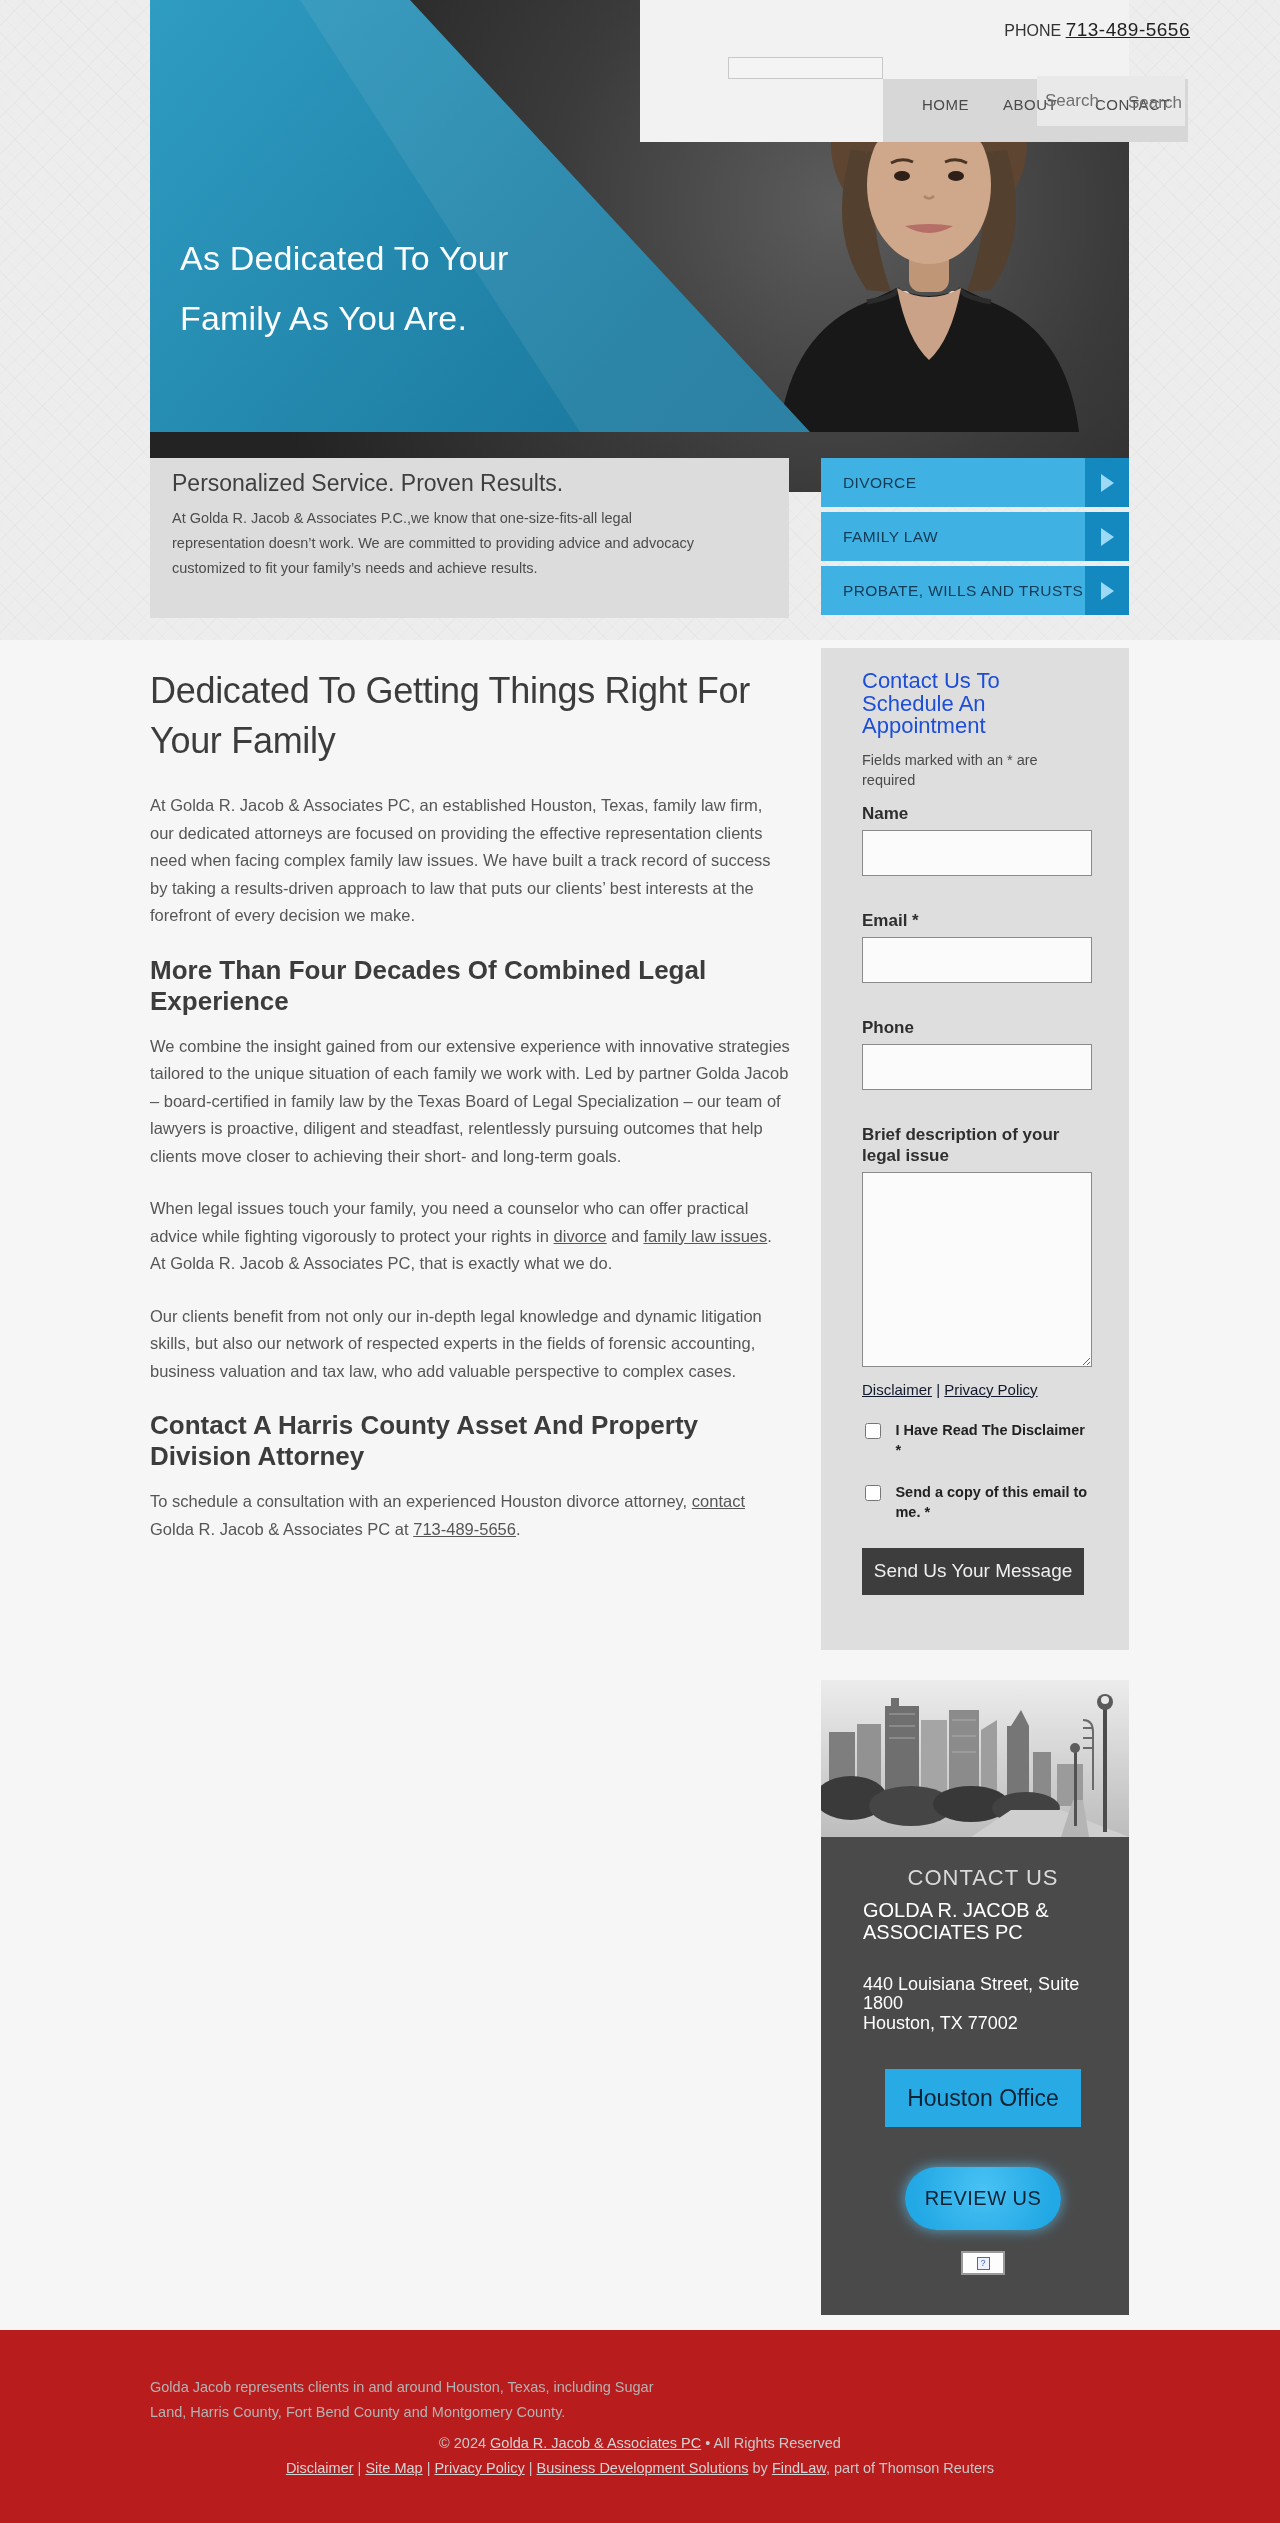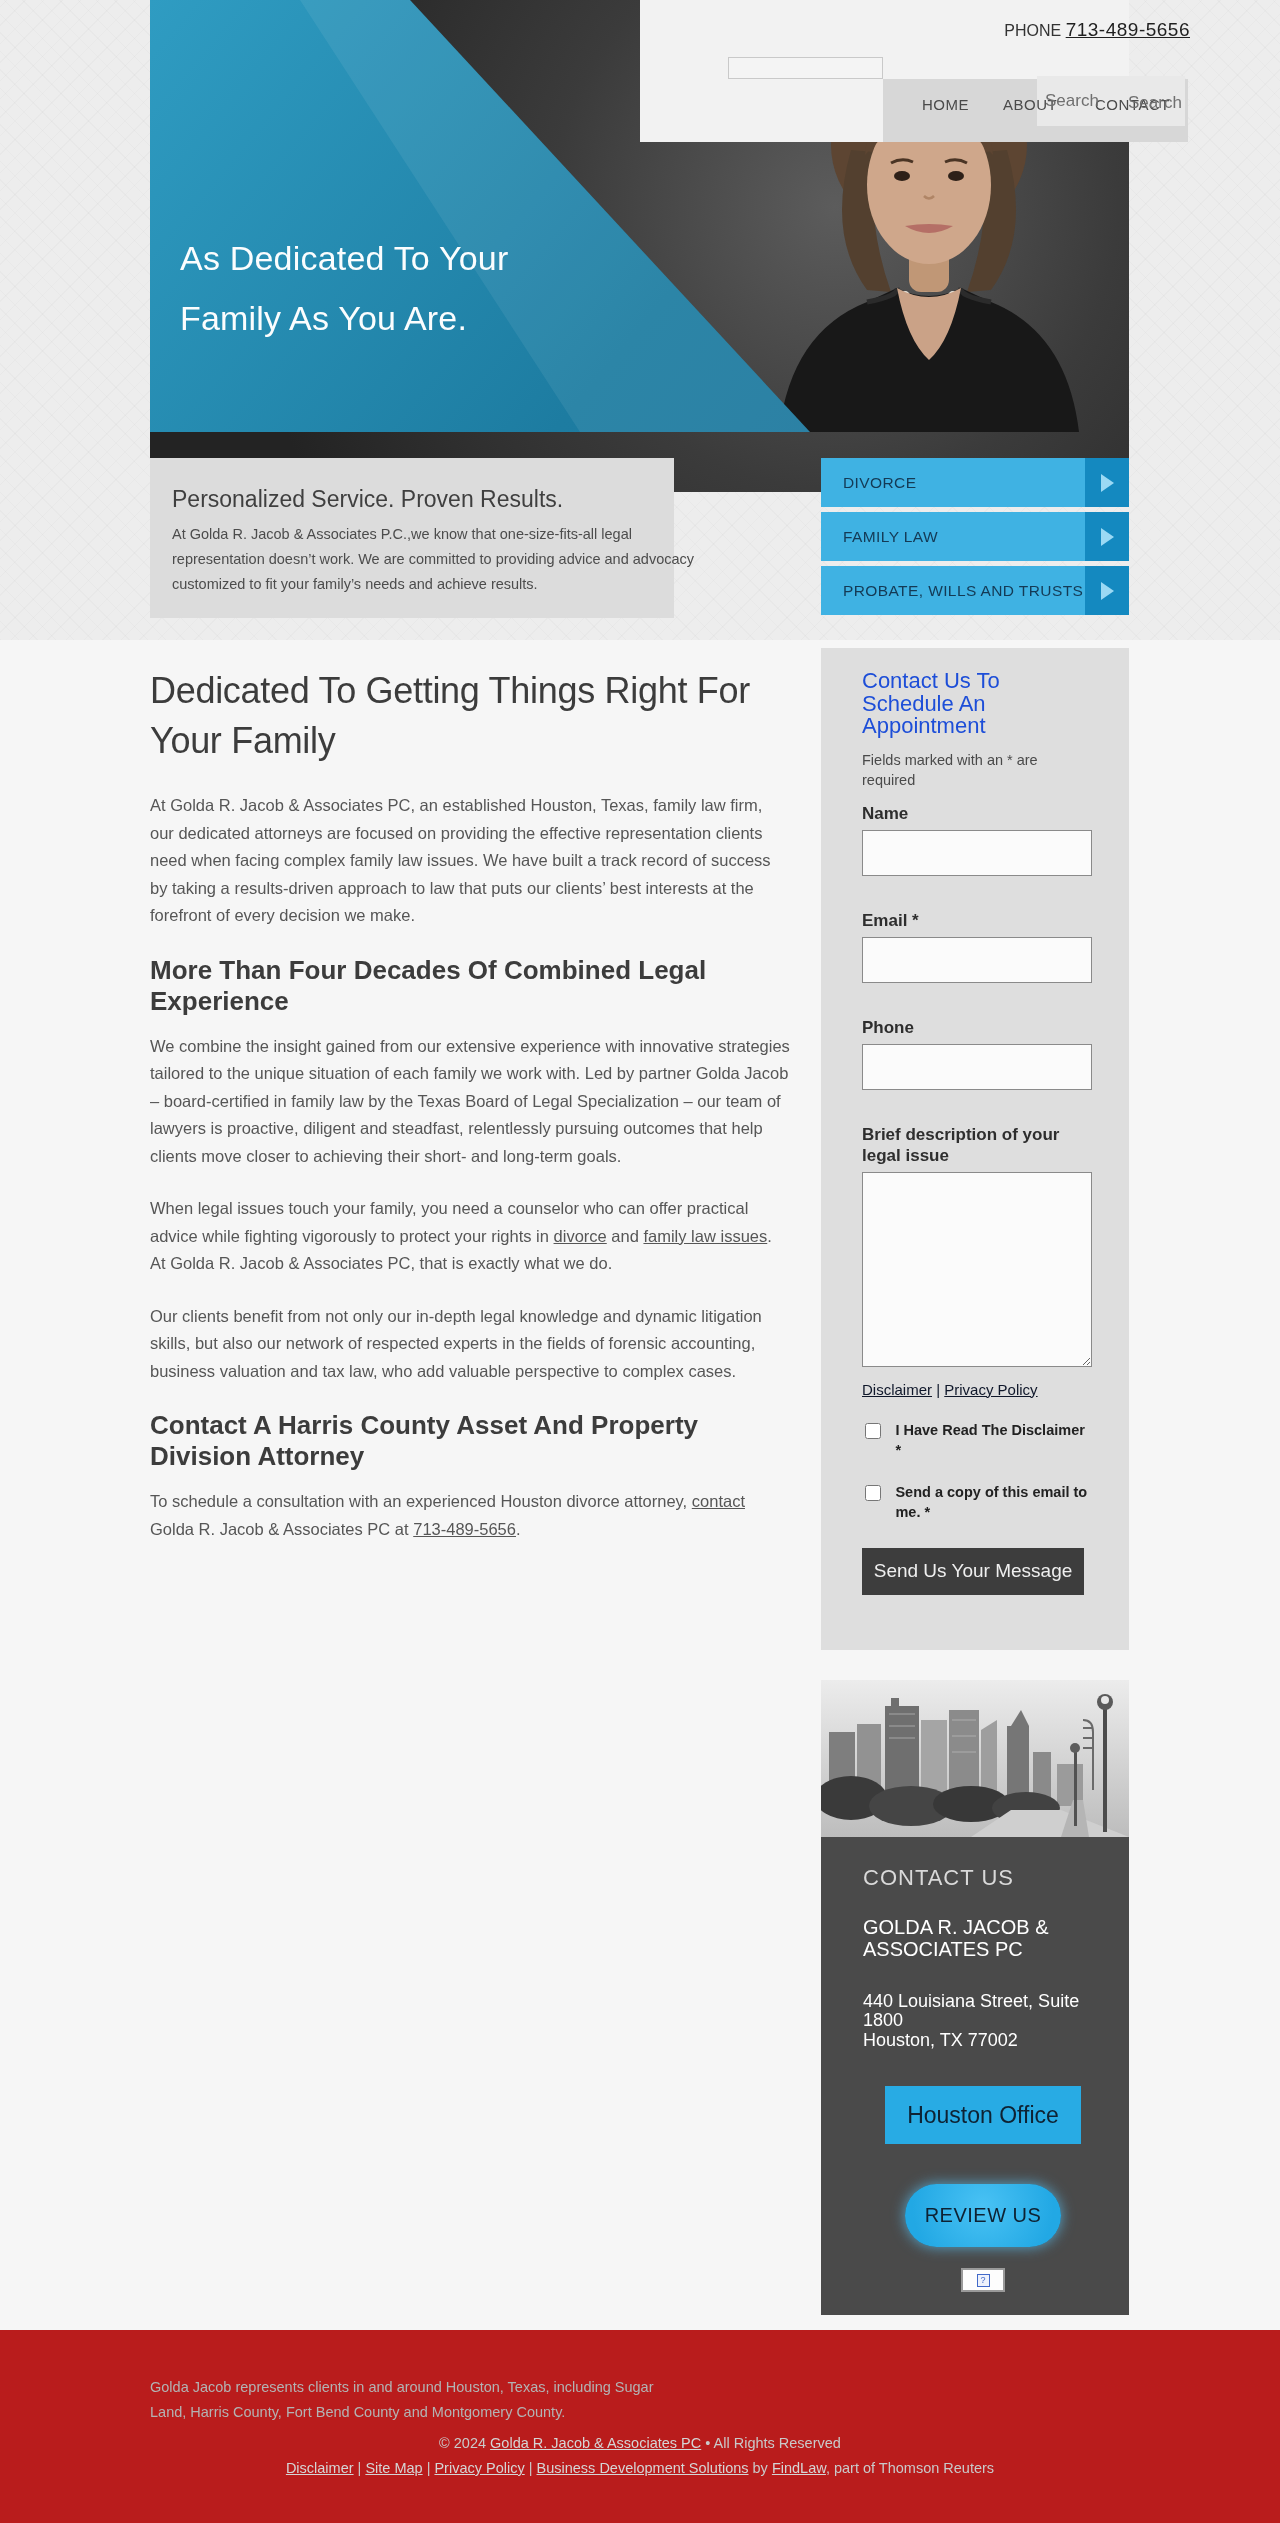--- a/index.html
+++ b/index.html
@@ -27,21 +27,21 @@
   .header-bg { position:absolute; left:640px; top:0; width:489px; height:142px; background:#f2f2f2; }
   .phone-line { position:absolute; top:19px; right:90px; white-space:nowrap; color:#333; font-size:16px; }
   .phone-line .num { font-size:19px; color:#1f1f1f; text-decoration:underline; letter-spacing:0.5px; }
   .search-input { position:absolute; left:728px; top:57px; width:155px; height:22px; background:#f4f4f4; border:1px solid #c9c9c9; outline:none; font-size:13px; padding:0 6px; color:#555; }
   .nav-bar { position:absolute; left:883px; top:79px; width:305px; height:63px; background:#d7d7d7; }
   .nav-item { position:absolute; top:17px; font-size:15px; color:#4a4a4a; letter-spacing:0.5px; cursor:pointer; z-index:3; }
   .search-overlay-box { position:absolute; left:1037px; top:76px; width:148px; height:50px; background:#e9e9e9; z-index:2; }
   .search-overlay-text { position:absolute; font-size:17px; color:#6f6f6f; z-index:4; }
 
   
-  .intro-card { position:absolute; left:150px; top:458px; width:524px; height:160px; background:#dcdcdc; padding:28px 40px 0 22px; }
+  .intro-card { position:absolute; left:150px; top:458px; width:639px; height:160px; background:#dcdcdc; padding:12px 40px 0 22px; }
   .intro-heading { font-size:23px; font-weight:400; color:#3f3f3f; margin-bottom:9px; }
   .intro-body { font-size:14.5px; line-height:25px; color:#4c4c4c; width:540px; }
   .practice-buttons { position:absolute; left:821px; top:458px; width:308px; }
   .practice-btn { position:relative; height:49px; margin-bottom:5px; background:#3fb2e3; cursor:pointer; }
   .practice-btn .lbl { position:absolute; left:22px; top:0; line-height:49px; font-size:15.5px; color:#143a55; letter-spacing:0.4px; }
   .practice-btn .arrow-box { position:absolute; right:0; top:0; width:44px; height:49px; background:#1489c0; display:flex; align-items:center; justify-content:center; }
   .tri { width:0; height:0; border-left:13px solid #9bd9f4; border-top:9px solid transparent; border-bottom:9px solid transparent; }
 
   
   .main-col { position:absolute; left:150px; top:666px; width:640px; color:#565656; }
@@ -59,21 +59,21 @@
   .text-input { width:230px; height:46px; background:#fbfbfb; border:1px solid #8a8a8a; outline:none; padding:4px 8px; font-size:15px; color:#333; display:block; margin-bottom:13px; }
   .textarea { width:230px; height:195px; background:#fbfbfb; border:1px solid #8a8a8a; outline:none; padding:6px 8px; font-size:15px; color:#333; display:block; resize:both; font-family:"Liberation Sans",sans-serif; }
   .form-links { font-size:15px; color:#0f172a; margin-top:14px; }
   .cb-row { display:flex; margin-top:22px; }
   .cb-row input[type=checkbox] { width:18px; height:18px; margin:2px 14px 0 3px; accent-color:#fff; }
   .cb-row .cb-label { font-size:14.5px; font-weight:700; color:#222; line-height:20px; width:215px; }
   .submit-btn { display:block; width:222px; height:47px; margin-top:26px; background:#3d3d3d; border:none; color:#efefef; font-size:19px; cursor:pointer; font-family:"Liberation Sans",sans-serif; }
   .skyline { display:block; margin-top:30px; }
 
   .contact-card { background:#4a4a4a; height:478px; padding:30px 26px 0 42px; }
-  .cc-heading { font-size:22px; color:#d9d9d9; letter-spacing:1px; line-height:22px; margin-bottom:27px; font-weight:400; }
+  .cc-heading { font-size:22px; color:#d9d9d9; letter-spacing:1px; line-height:22px; margin-bottom:10px; font-weight:400;text-align:center; }
   .cc-firm { font-size:20px; line-height:22px; color:#fff; width:220px; margin-bottom:32px; font-weight:400; }
   .cc-address { font-size:18px; line-height:19.5px; color:#fff; width:236px; }
   .office-btn { display:block; width:196px; height:58px; margin:36px auto 0; background:#28abe4; border:none; color:#0e2233; font-size:23px; cursor:pointer; font-family:"Liberation Sans",sans-serif; }
   .review-btn { display:block; width:156px; height:63px; margin:40px auto 0; background:radial-gradient(circle at 50% 35%, #49c2f4 0%, #22a8e4 80%); border:none; border-radius:32px; box-shadow:0 0 14px rgba(90,195,245,0.75); color:#0e2233; font-size:20px; letter-spacing:0.5px; cursor:pointer; font-family:"Liberation Sans",sans-serif; }
   .broken-img { width:44px; height:24px; margin:21px auto 0; background:#fdfdfd; border:2px solid #9a9a9a; display:flex; align-items:center; justify-content:center; }
   .broken-img .q { width:13px; height:13px; border:1px solid #4169c9; color:#4169c9; font-size:9px; line-height:11px; text-align:center; background:#eef2fc; }
 
   
   .footer { position:absolute; left:0; top:2330px; width:1280px; height:193px; background:#b91c1c; }
   .footer-left { position:absolute; left:150px; top:45px; width:520px; font-size:14.5px; line-height:25px; color:#b3b3b3; }

